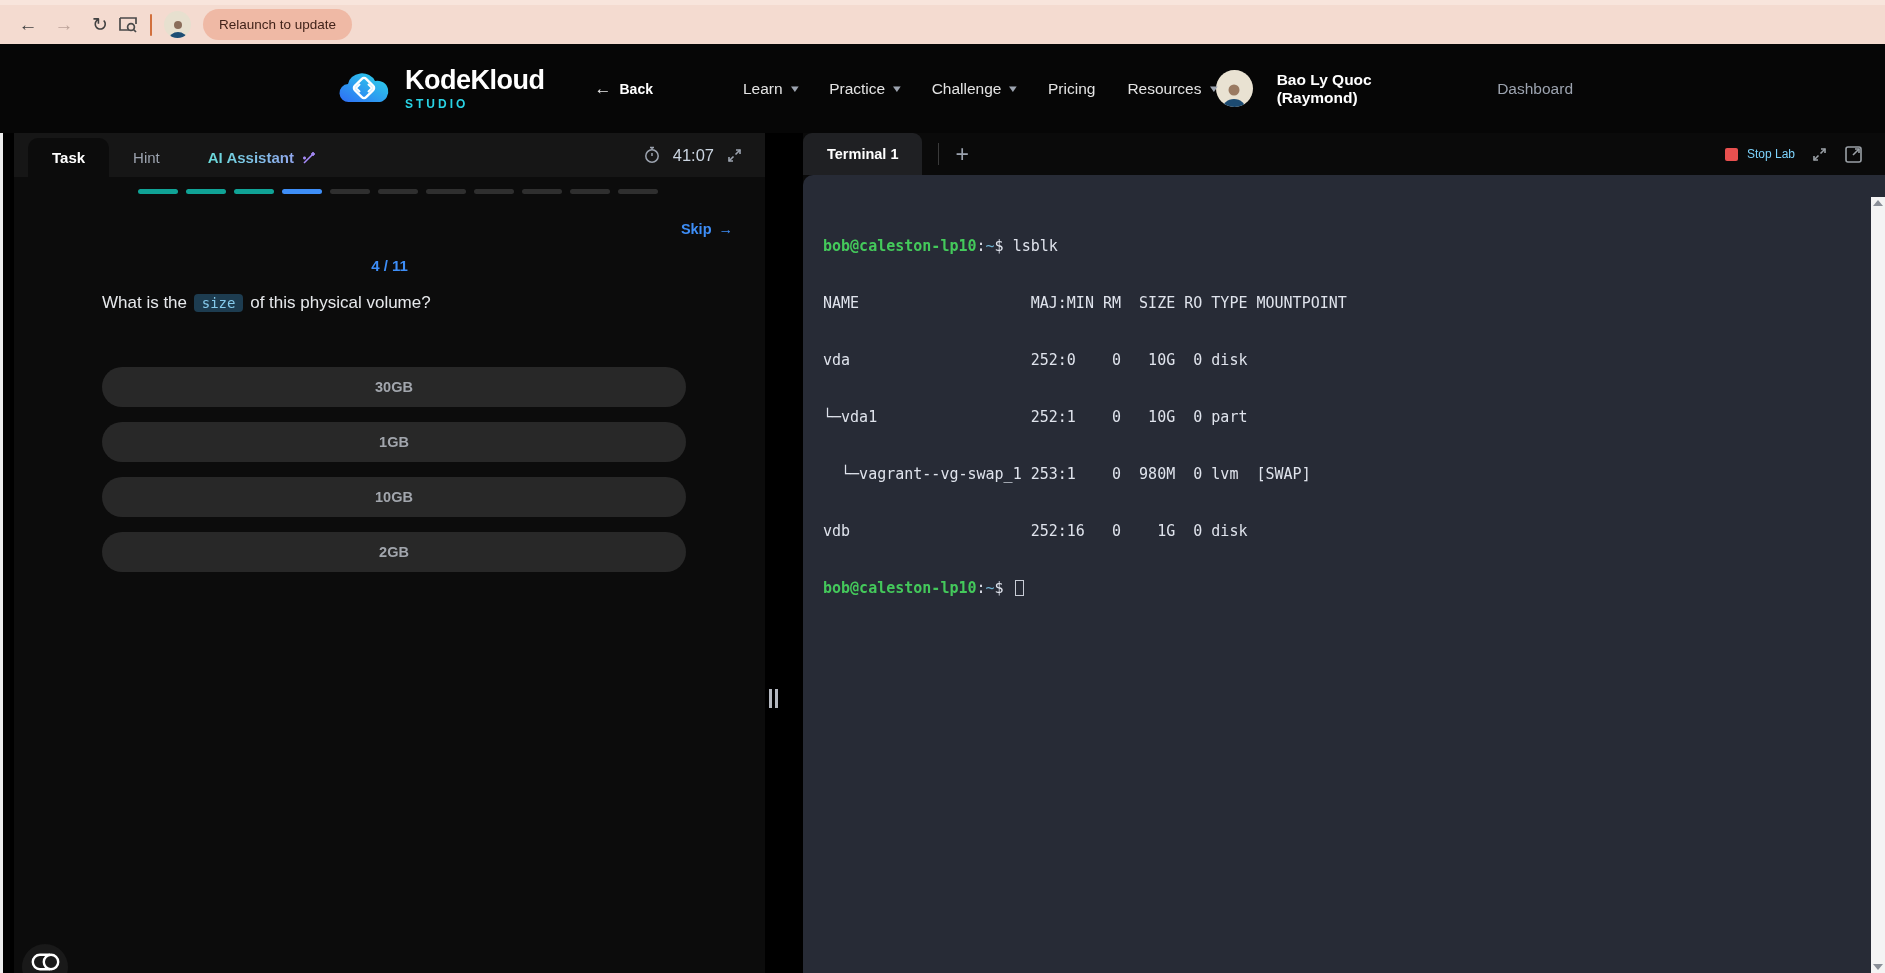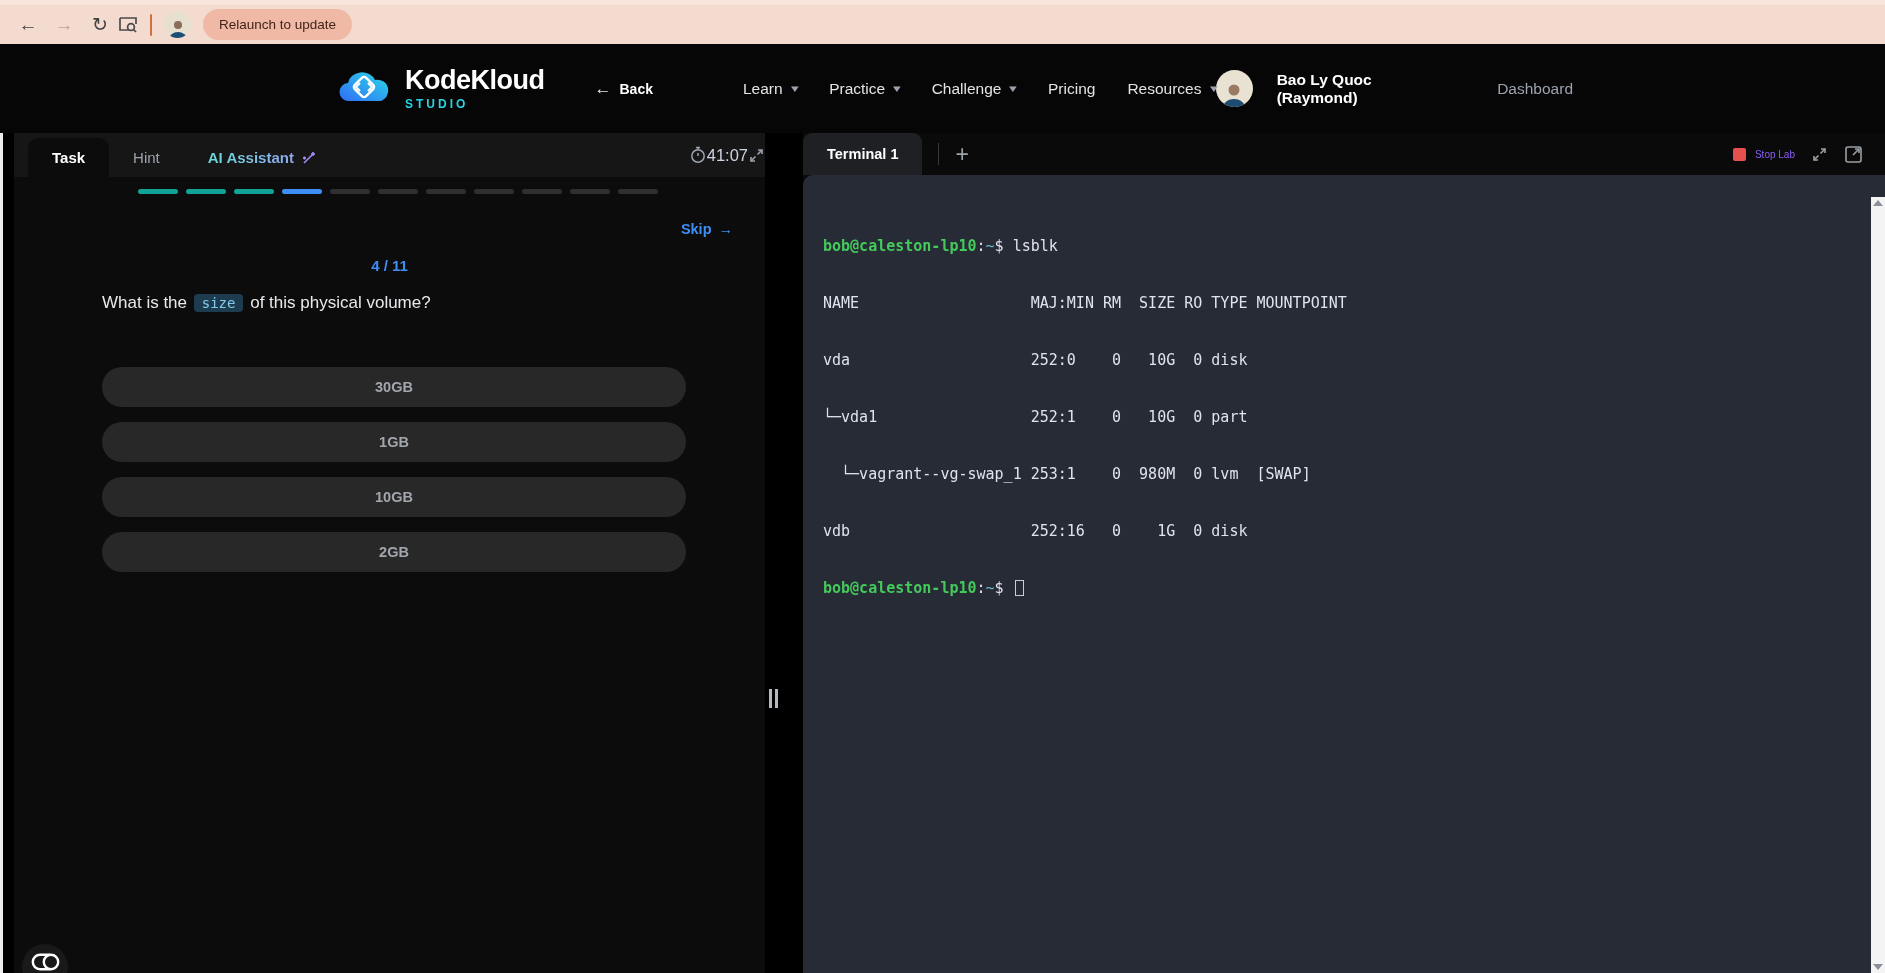--- a/index.html
+++ b/index.html
@@ -13,21 +13,21 @@
   .siteinfo { margin-right:10px; display:flex; align-items:center; }
   .url { font-size:14.5px; color:#3b3b3b; flex:1; }
   .star { color:#5f5f5f; font-size:18px; margin-left:8px; }
   .chrome-right { display:flex; align-items:center; gap:12px; padding-right:0; }
   .sep-orange { width:2px; height:22px; background:#d2703d; border-radius:1px; }
   .mini-avatar { width:27px; height:27px; border-radius:50%; background:#e7e0cf; display:flex; align-items:flex-end; justify-content:center; overflow:hidden; }
   .relaunch { height:31px; background:#efb9a5; color:#42231a; border-radius:16px; display:flex; align-items:center; padding:0 16px; font-size:13.5px; white-space:nowrap; }
 
   
   .appheader { height:89px; background:#060606; display:flex; align-items:center; position:relative; }
-  .brand { display:flex; align-items:flex-start; margin-left:335px; gap:12px; }
+  .brand { display:flex; align-items:flex-end; margin-left:335px; gap:12px; }
   .brand-texts { display:flex; flex-direction:column; line-height:1; }
   .brand-name { color:#fff; font-size:27px; font-weight:bold; letter-spacing:-0.5px; }
   .brand-sub { color:#29d3e4; font-size:12px; font-weight:bold; letter-spacing:3px; margin-top:4px; }
   .back-link { display:flex; align-items:center; gap:8px; margin-left:50px; color:#fff; font-size:14px; font-weight:bold; }
   .back-arrow { font-size:17px; color:#e8e8e8; }
   .mainnav { display:flex; align-items:center; margin-left:90px; gap:32px; }
   .nav-item { display:flex; align-items:center; gap:9px; color:#e3e3e3; font-size:15.5px; }
   .chev { color:#9ca3af; font-size:11px; transform:scaleX(1.4); }
   .header-right { margin-left:auto; margin-right:312px; display:flex; align-items:center; gap:42px; }
   .userbox { display:flex; align-items:center; gap:24px; }
@@ -37,21 +37,21 @@
 
   
   .main { position:relative; width:1885px; height:840px; background:#000; }
   .left-edge { position:absolute; left:0; top:0; width:3px; height:100%; background:#ececec; }
 
   .task-panel { position:absolute; left:14px; top:0; width:751px; height:840px; background:#0c0c0c; }
   .task-tabbar { height:44px; background:#161616; display:flex; align-items:flex-end; padding-left:14px; position:relative; border-bottom:0; }
   .ttab { padding:11px 24px; font-size:15px; color:#9ca3af; }
   .ttab.active { background:#0c0c0c; color:#fff; font-weight:bold; border-radius:10px 10px 0 0; }
   .ttab.ai { display:flex; align-items:center; gap:7px; background:linear-gradient(90deg,#5eead4,#a78bfa); -webkit-background-clip:text; background-clip:text; color:transparent; font-weight:bold; }
-  .timer-cluster { position:absolute; right:0; top:0; height:44px; display:flex; align-items:center; gap:0; }
+  .timer-cluster { position:absolute; right:22px; top:0; height:44px; display:flex; align-items:center; gap:12px; }
   .timer-text { color:#cbd5e1; font-size:16.5px; }
 
   .progress-row { position:absolute; left:124px; top:56px; display:flex; gap:8px; }
   .seg { width:40px; height:5px; border-radius:3px; }
 
   .skip { position:absolute; top:88px; right:32px; display:flex; align-items:center; gap:7px; color:#3e8ef7; font-size:14.5px; font-weight:bold; }
   .step { position:absolute; top:124px; left:0; width:100%; text-align:center; color:#3e8ef7; font-size:15px; font-weight:bold; }
   .question { position:absolute; top:160px; left:88px; color:#e7e9ec; font-size:17px; }
   .qcode { display:inline-block; background:#1d3c50; color:#86cbec; font-family:"DejaVu Sans Mono", monospace; font-size:14px; padding:1px 8px; border-radius:4px; margin:0 2px; }
   .options { position:absolute; top:234px; left:88px; width:584px; display:flex; flex-direction:column; gap:15px; }
@@ -62,21 +62,21 @@
 
   
   .term-panel { position:absolute; left:803px; top:0; width:1082px; height:840px; background:#0a0a0a; }
   .term-tabbar { height:42px; display:flex; align-items:stretch; position:relative; }
   .term-tab { background:#1f2023; color:#fff; font-size:14.5px; font-weight:bold; display:flex; align-items:center; padding:0 24px; border-radius:9px 9px 0 0; }
   .tab-sep { width:1px; height:22px; background:#3a3a3a; align-self:center; margin-left:16px; }
   .plus { color:#9ca3af; font-size:23px; font-weight:300; align-self:center; margin-left:16px; }
   .term-controls { position:absolute; right:22px; top:0; height:42px; display:flex; align-items:center; gap:16px; }
   .stop-group { display:flex; align-items:center; gap:9px; }
   .stop-square { width:13px; height:13px; background:#e8504f; border-radius:2px; }
-  .stop-label { color:#8b5cf6; font-size:10px; }
+  .stop-label { color:#7dd3fc; font-size:12px; }
 
   .term-body { position:absolute; top:42px; left:0; right:0; bottom:0; background:#272b36; border-radius:10px 0 0 0; }
   .term-text { padding:24px 20px; font-family:"DejaVu Sans Mono", monospace; font-size:15px; line-height:19px; color:#dfe3ec; white-space:pre; }
   .p-user { color:#44c95b; font-weight:bold; }
   .p-tilde { color:#6fb3d2; }
   .cursor { display:inline-block; width:9px; height:16px; border:1px solid #c8ccd6; vertical-align:-3px; margin-left:2px; }
   .term-scroll { position:absolute; top:22px; right:0; bottom:0; width:14px; background:#f4f4f4; display:flex; flex-direction:column; justify-content:space-between; align-items:center; padding:3px 0; }
   .scroll-arrow { width:0; height:0; border-left:5px solid transparent; border-right:5px solid transparent; }
   .arrow-up { border-bottom:6px solid #8a8f98; }
   .arrow-down { border-top:6px solid #8a8f98; }

